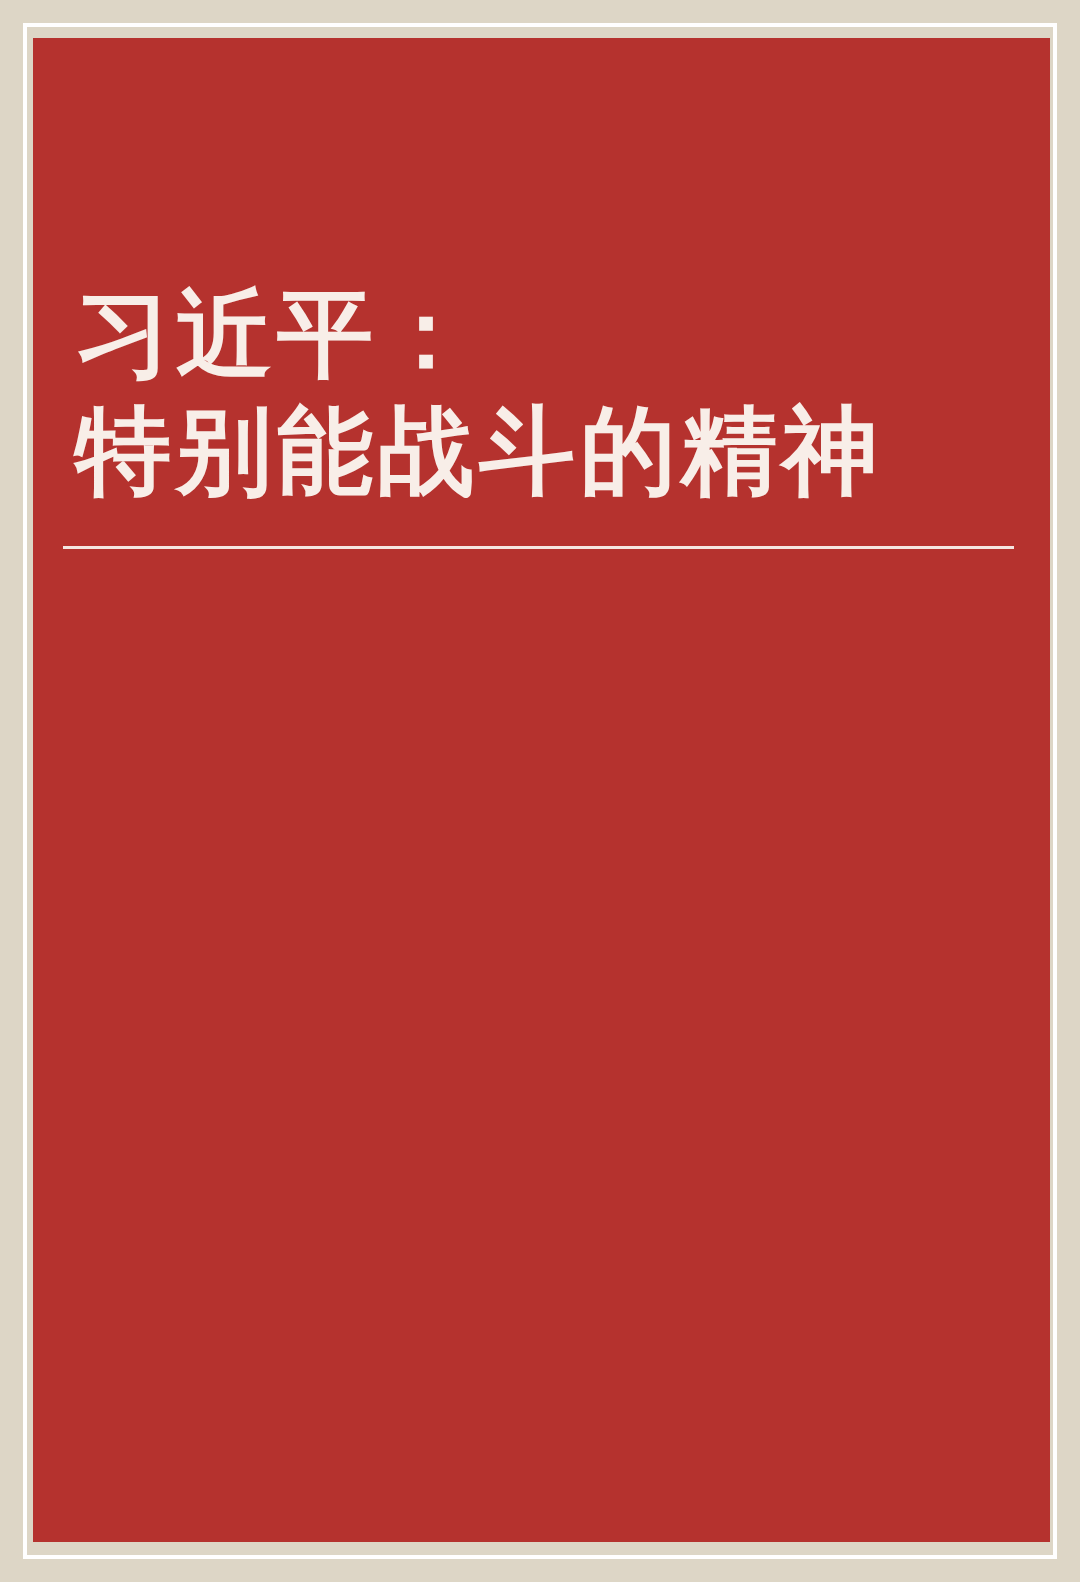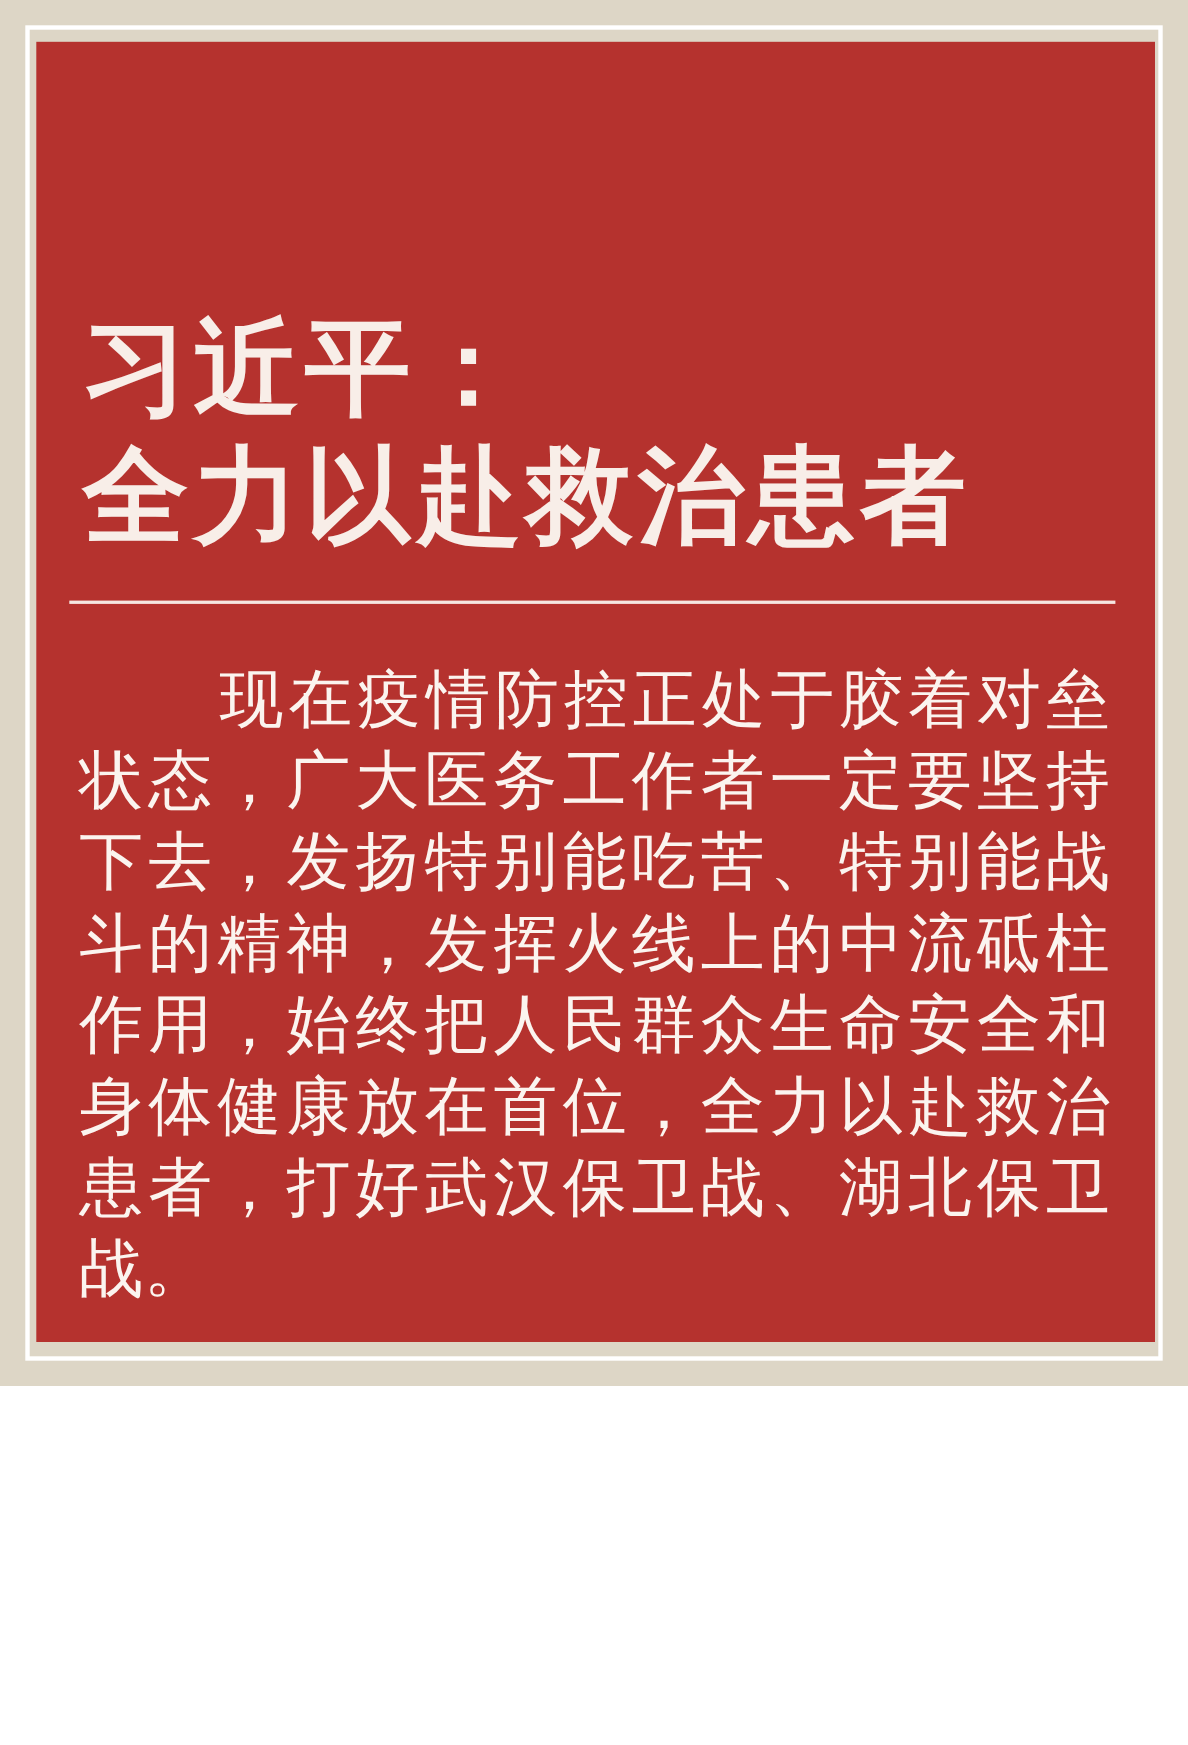--- a/index.html
+++ b/index.html
@@ -2,21 +2,21 @@
 <html style="--background-beige: #ddd6c6; --frame-white: #ffffff; --card-red: #b5322e; --title-text: #f8eee8; --body-text: #fbf4ef; --divider: #f5e6e1;"><head>
 <meta charset="utf-8">
 <style>
   html, body {
     margin: 0;
     padding: 0;
   }
   .page {
     position: relative;
     width: 1080px;
-    height: 1260px;
+    height: 1582px;
     background: var(--background-beige, #ddd6c6);
     overflow: hidden;
     font-family: "Liberation Serif", "DejaVu Serif", serif;
   }
   .frame {
     position: absolute;
     left: 23px;
     top: 23px;
     right: 23px;
     bottom: 23px;
@@ -61,18 +61,17 @@
   }
 </style>
 </head>
 <body>
 
 <div class="page">
   <div class="frame"></div>
   <div class="red-card">
     <h1 class="title-block">
       <span class="title-line">习近平：</span>
-      <span class="title-line">全力以赴救治患者</span>
+      <span class="title-line">特别能战斗的精神</span>
     </h1>
     <hr class="title-divider">
-    <p class="body-paragraph">现在疫情防控正处于胶着对垒状态，广大医务工作者一定要坚持下去，发扬特别能吃苦、特别能战斗的精神，发挥火线上的中流砥柱作用，始终把人民群众生命安全和身体健康放在首位，全力以赴救治患者，打好武汉保卫战、湖北保卫战。</p>
   </div>
 </div>
 
 </body></html>

